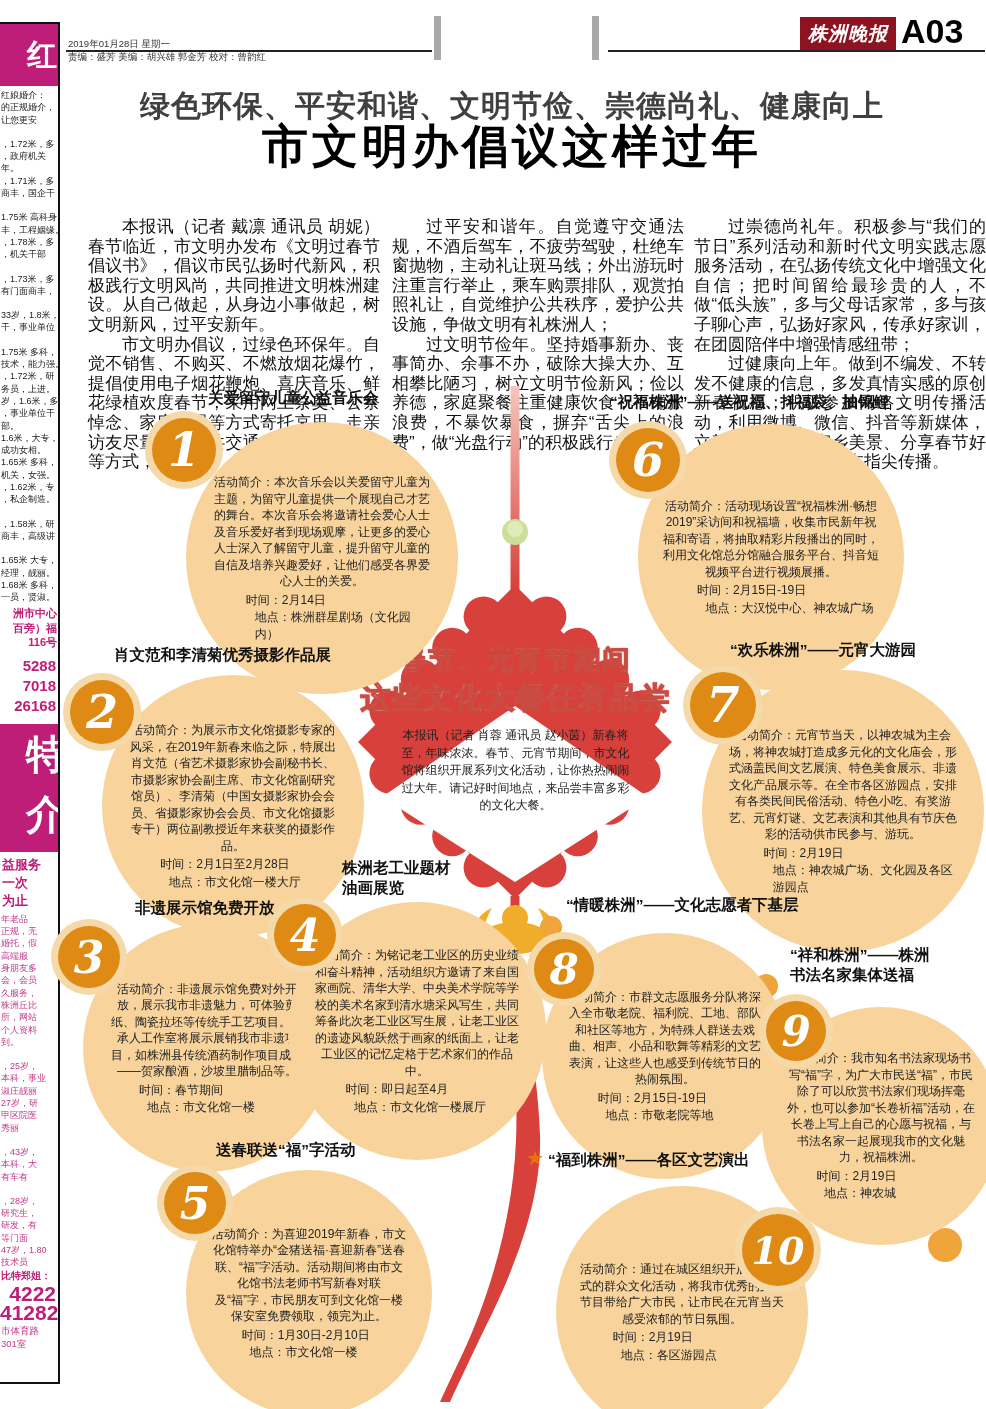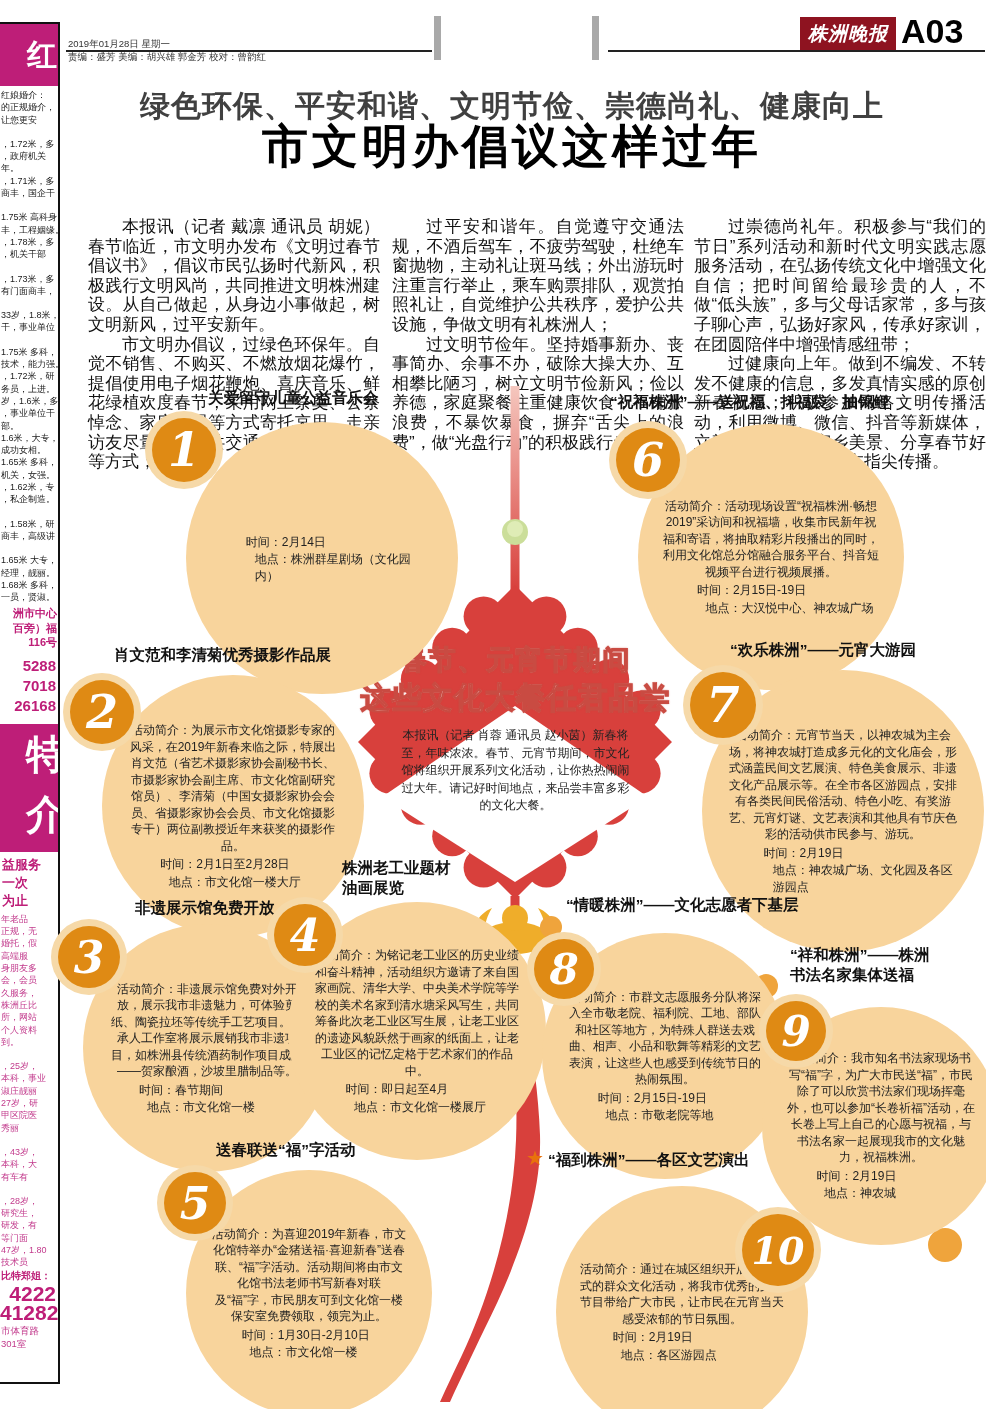--- a/index.html
+++ b/index.html
@@ -292,20 +292,21 @@
     <div class="l1">春节、元宵节期间</div>
     <div class="l2">这些文化大餐任君品尝</div>
   </div>
   <div id="knot-intro">本报讯（记者 肖蓉 通讯员 赵小茵）新春将至，年味浓浓。春节、元宵节期间，市文化馆将组织开展系列文化活动，让你热热闹闹过大年。请记好时间地点，来品尝丰富多彩的文化大餐。</div>
 
   <div id="acts">
 
   <div class="act" data-idx="0">
         <div class="act-title"><span>关爱留守儿童公益音乐会</span></div>
         <div class="circle">
+          <div class="body">活动简介：本次音乐会以关爱留守儿童为主题，为留守儿童提供一个展现自己才艺的舞台。本次音乐会将邀请社会爱心人士及音乐爱好者到现场观摩，让更多的爱心人士深入了解留守儿童，提升留守儿童的自信及培养兴趣爱好，让他们感受各界爱心人士的关爱。</div>
           <div class="time">时间：2月14日</div>
           <div class="place">地点：株洲群星剧场（文化园内）</div>
         </div>
         <div class="badge">1</div>
       </div>
       <div class="act" data-idx="1">
         <div class="act-title"><span>肖文范和李清菊优秀摄影作品展</span></div>
         <div class="circle">
           <div class="body">活动简介：为展示市文化馆摄影专家的风采，在2019年新春来临之际，特展出肖文范（省艺术摄影家协会副秘书长、市摄影家协会副主席、市文化馆副研究馆员）、李清菊（中国女摄影家协会会员、省摄影家协会会员、市文化馆摄影专干）两位副教授近年来获奖的摄影作品。</div>
           <div class="time">时间：2月1日至2月28日</div>

